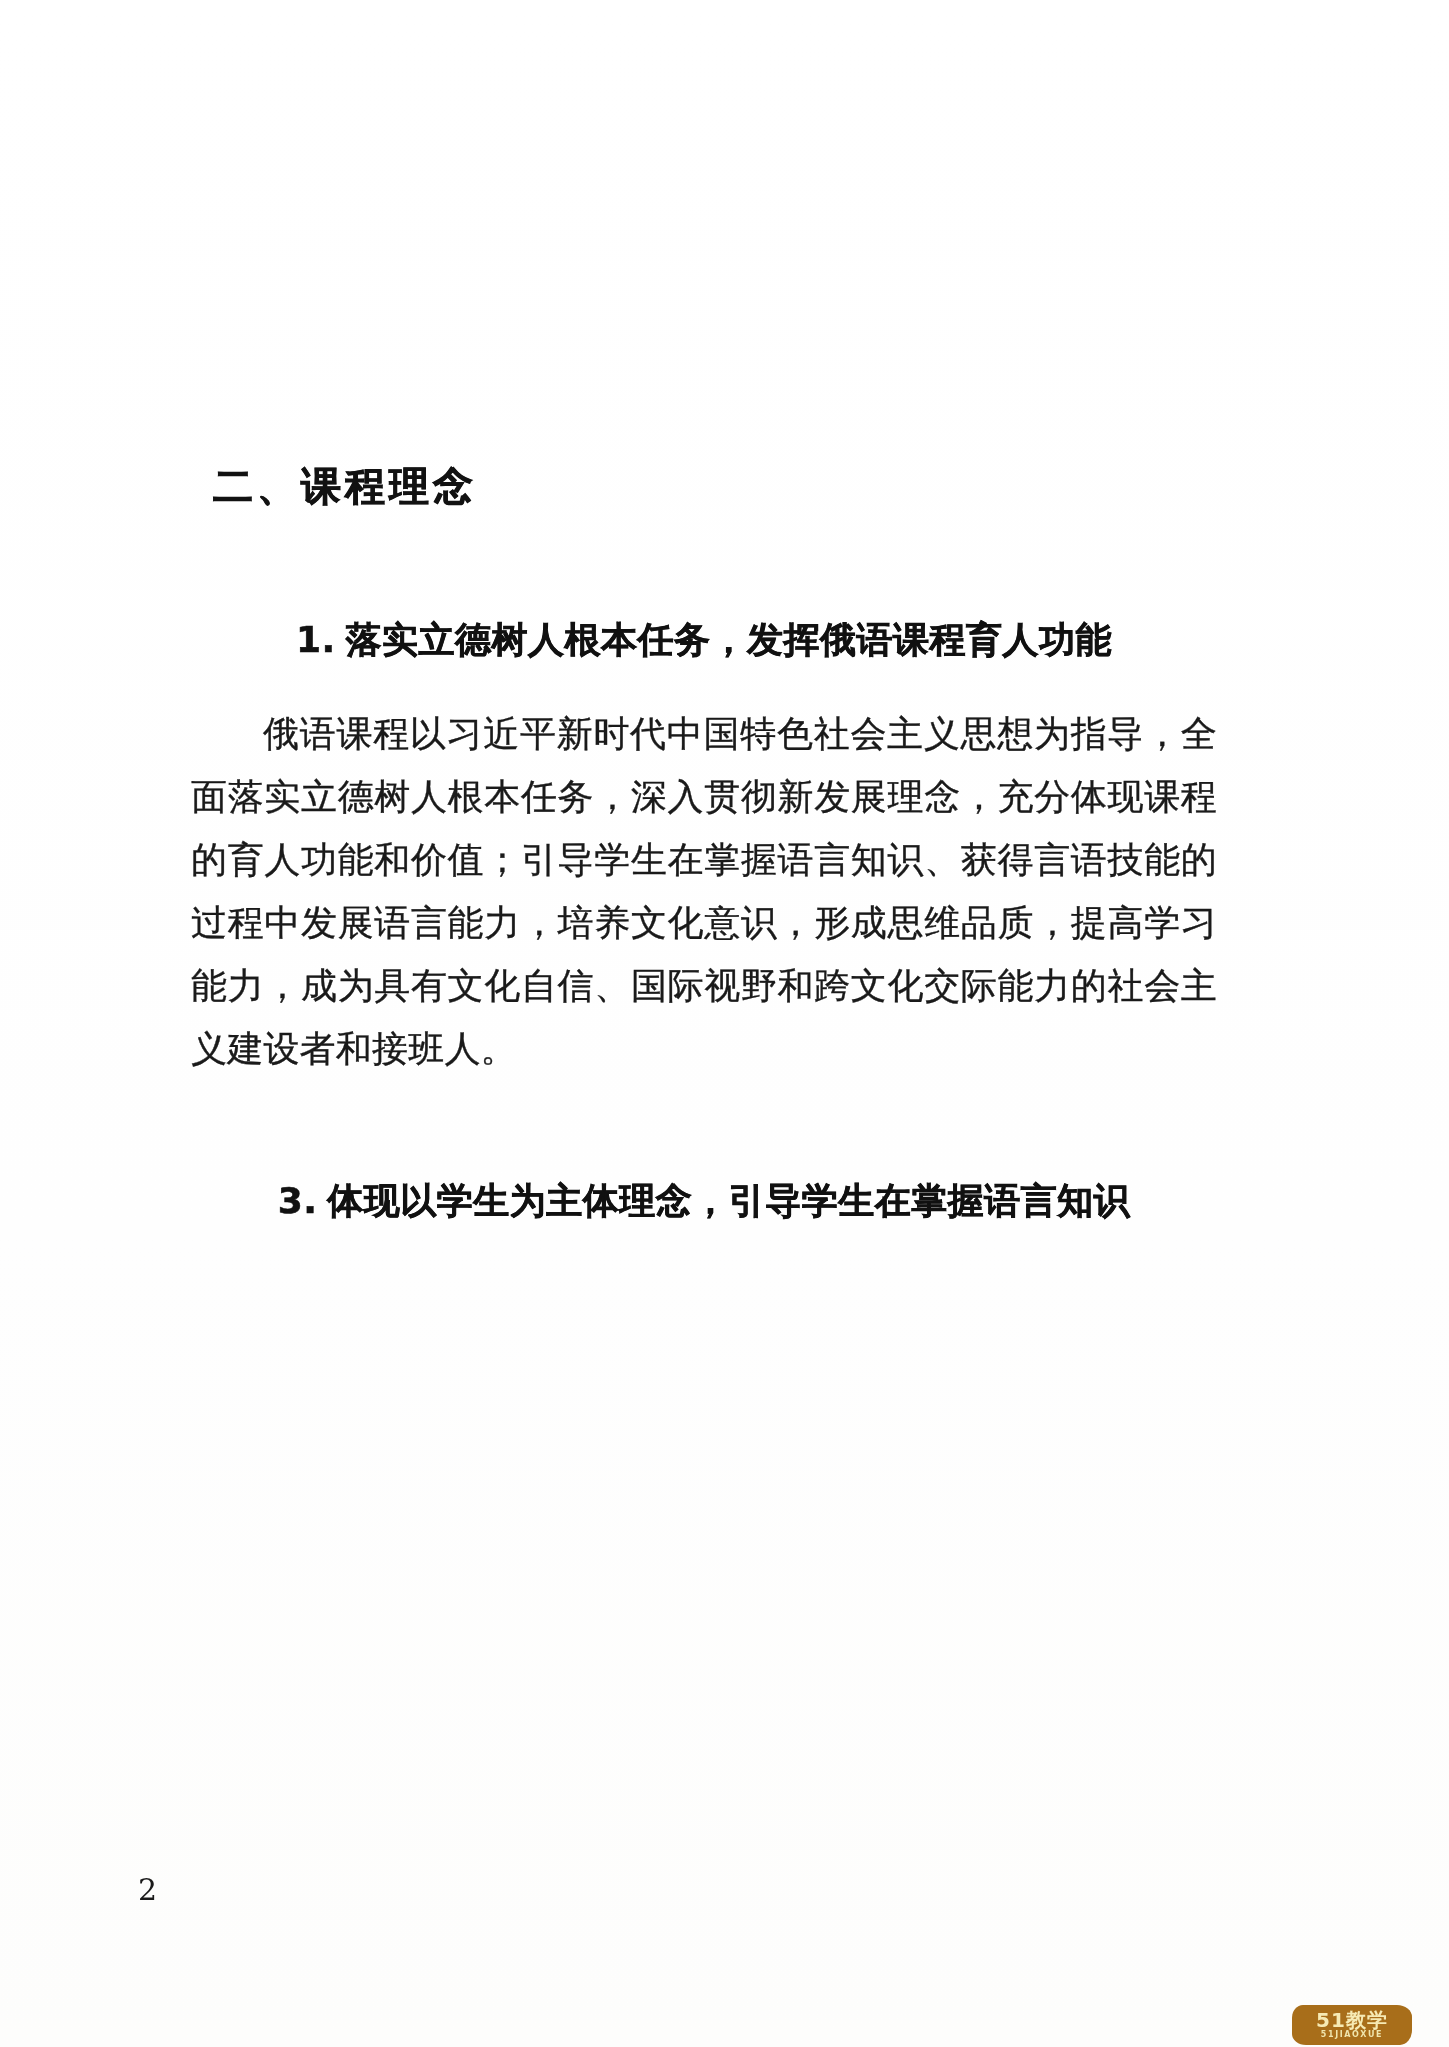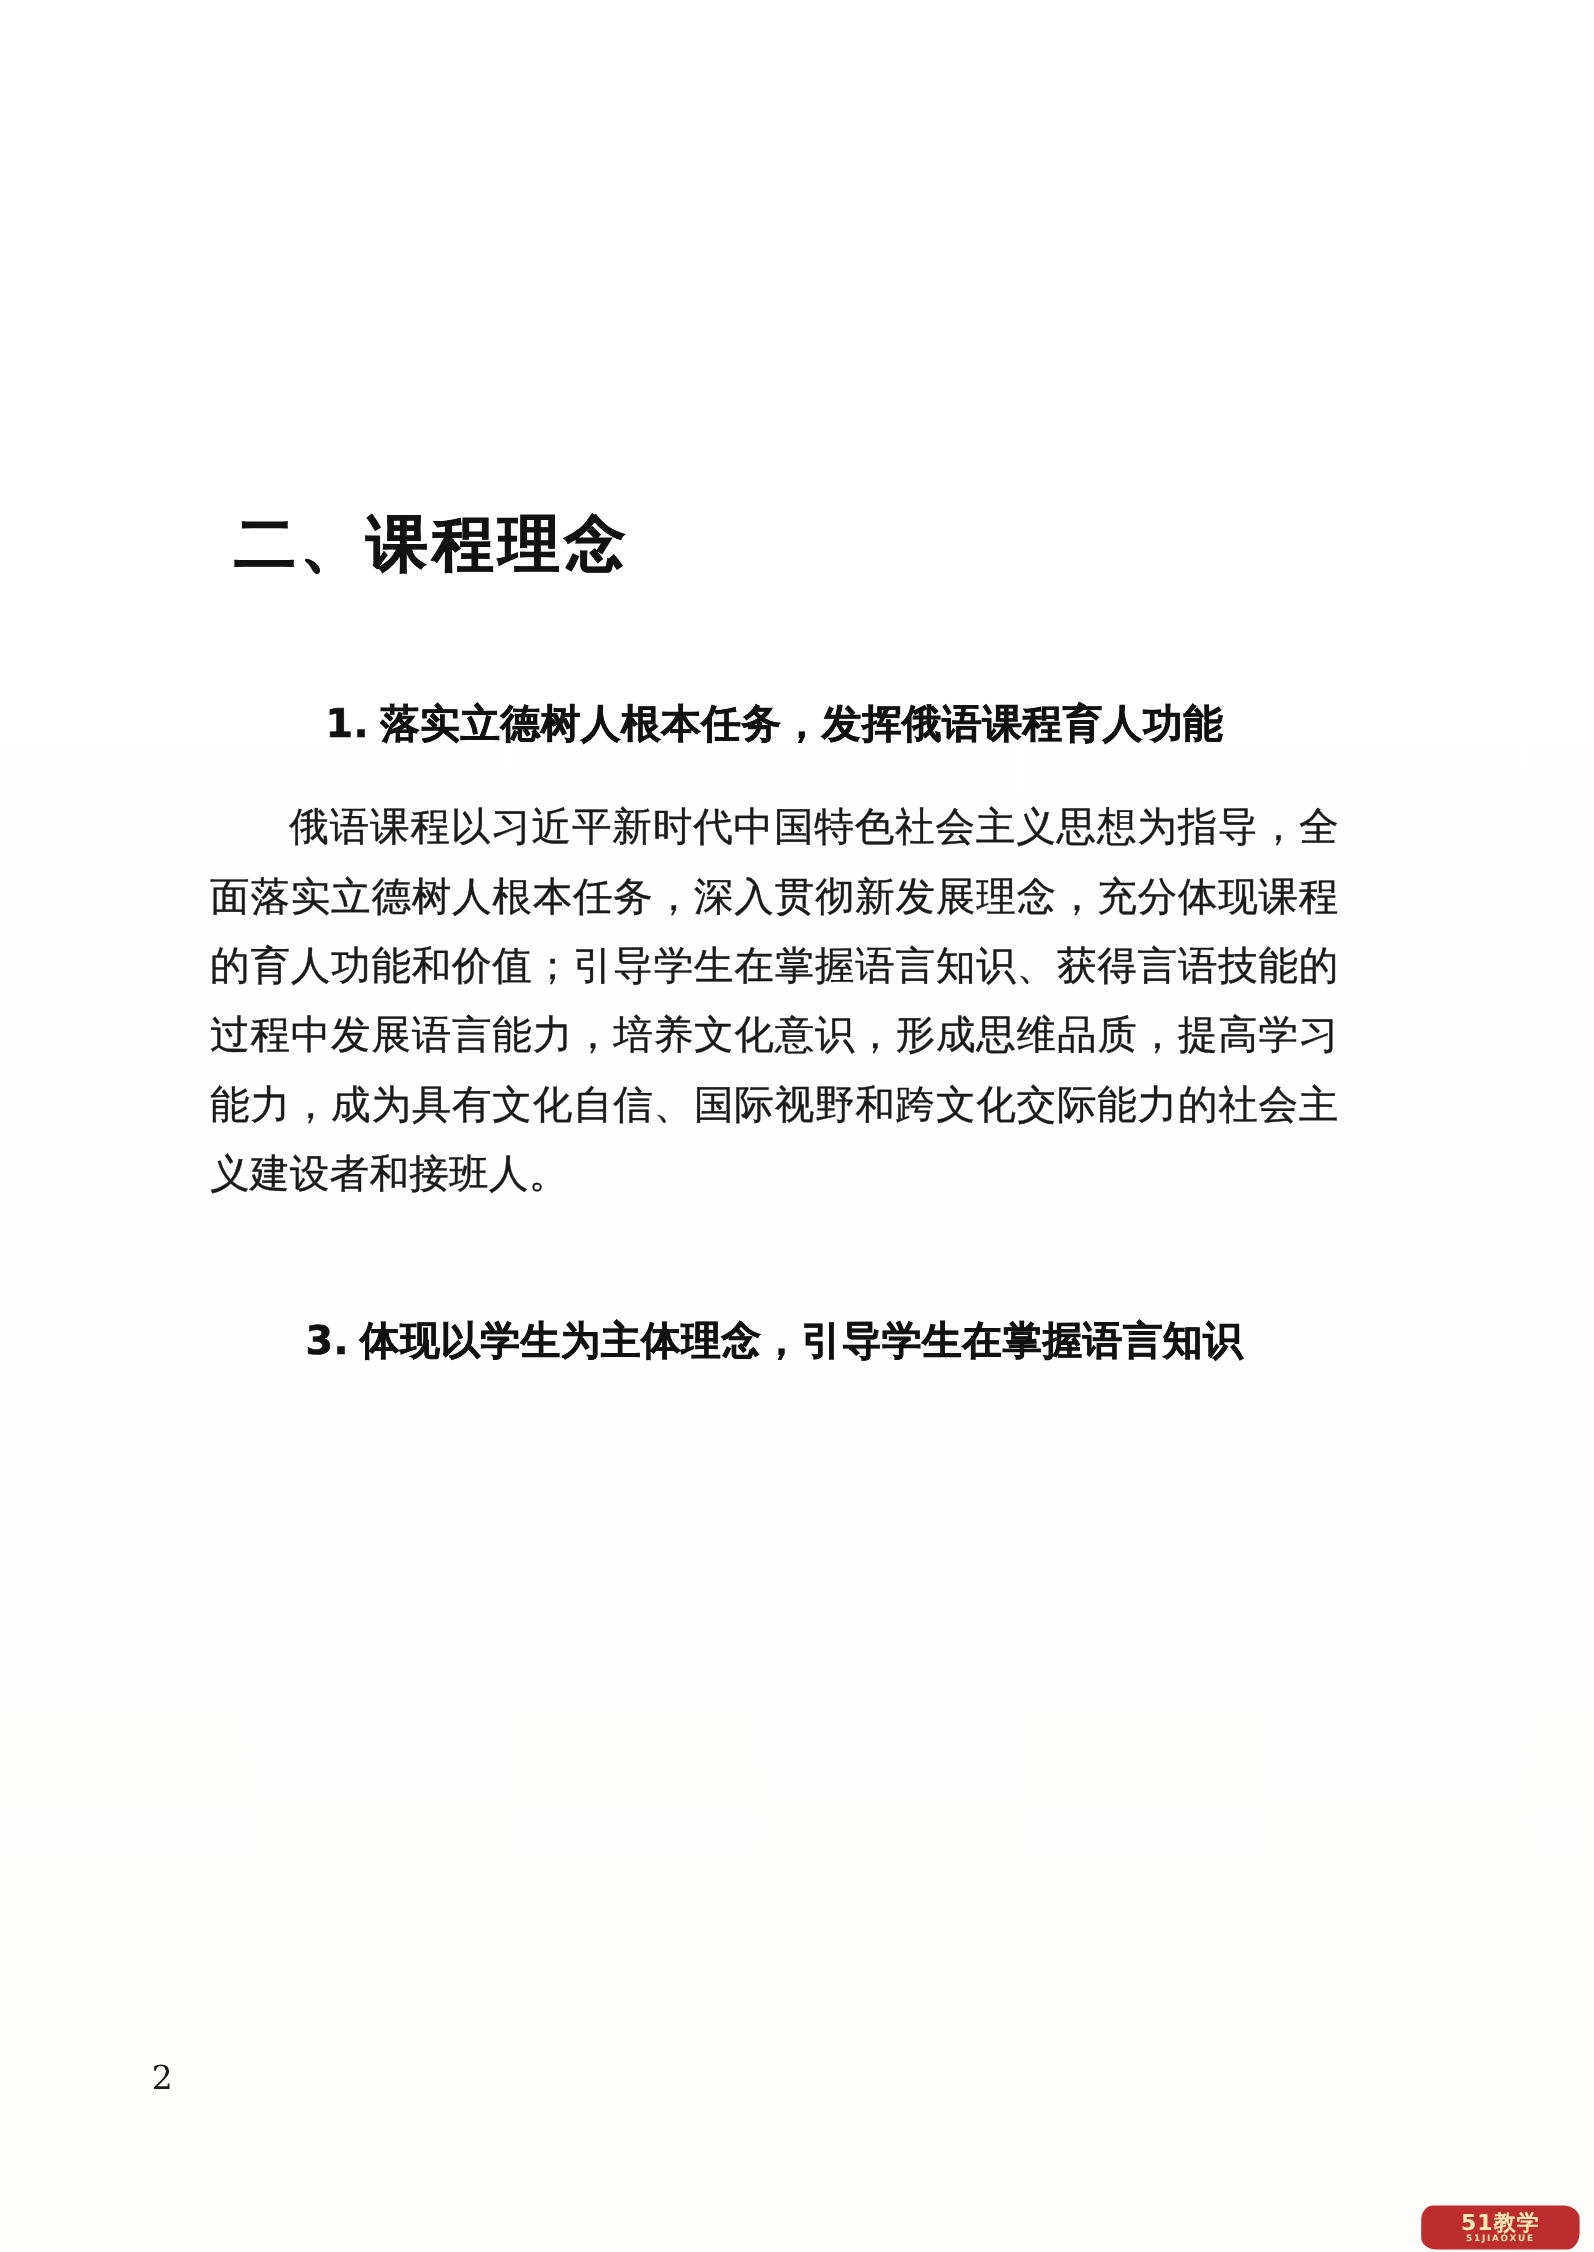--- a/index.html
+++ b/index.html
@@ -30,21 +30,21 @@
     top: 0;
     width: 1058px;
   }
 
   
   .section-title {
     margin: 0;
     padding-top: 462px;
     font-family: "DejaVu Serif", "Liberation Serif", serif;
     font-weight: 700;
-    font-size: 56px;
+    font-size: 40px;
     line-height: 1.18;
     letter-spacing: 4px;
     color: #121212;
     text-indent: 38px;
     -webkit-text-stroke: 0.7px #121212;
   }
 
   
   .sub-heading {
     margin: 0;
@@ -95,23 +95,23 @@
   .watermark {
     position: absolute;
     left: 1292px;
     top: 2005px;
     width: 148px;
     height: 42px;
     opacity: 0.92;
   }
   .wm-badge {
     position: relative;
-    width: 144px;
+    width: 120px;
     height: 40px;
-    background: #b91c1c;
+    background: #a16207;
     border-radius: 11px 15px 12px 14px / 13px 12px 15px 11px;
     display: flex;
     flex-direction: column;
     align-items: center;
     justify-content: center;
     box-sizing: border-box;
     padding: 2px 4px 3px;
   }
   .wm-main {
     font-family: "DejaVu Sans", "Liberation Sans", sans-serif;

